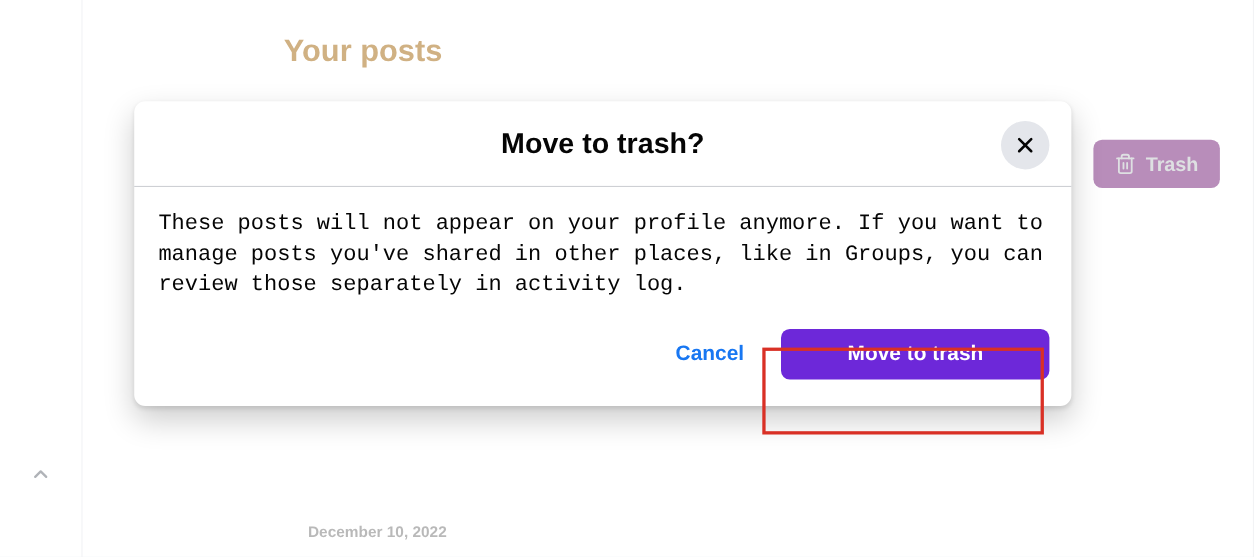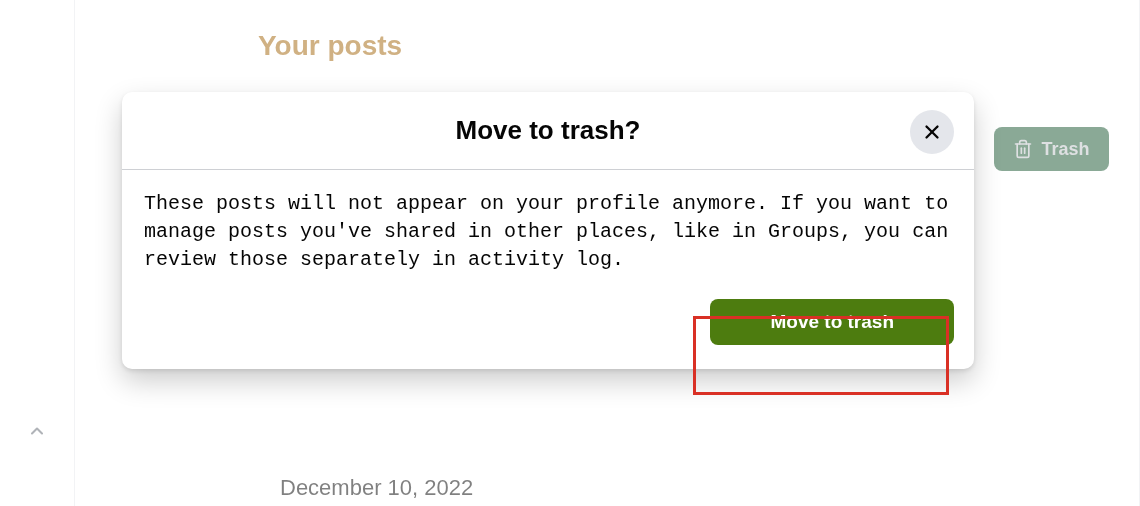--- a/index.html
+++ b/index.html
@@ -63,21 +63,21 @@
       font-size: 28px;
       font-weight: 700;
       color: #a16207;
     }
     .trash-button-bg {
       position: absolute;
       right: 30px;
       top: 127px;
       width: 115px;
       height: 44px;
-      background: #14532d;
+      background: #701a75;
       border-radius: 8px;
       display: flex;
       align-items: center;
       justify-content: center;
       gap: 8px;
       cursor: pointer;
     }
     .trash-button-bg svg {
       width: 20px;
       height: 20px;
@@ -85,23 +85,23 @@
     }
     .trash-button-bg span {
       font-size: 18px;
       font-weight: 600;
       color: #bcc0c4;
     }
     .date-text {
       position: absolute;
       left: 205px;
       top: 475px;
-      font-size: 22px;
-      font-weight: 400;
-      color: #000000;
+      font-size: 14px;
+      font-weight: 700;
+      color: #737373;
     }
     .modal-overlay {
       position: absolute;
       top: 0;
       left: 0;
       width: 100%;
       height: 100%;
       background: rgba(255, 255, 255, 0.5);
     }
     .modal {
@@ -164,21 +164,21 @@
       font-weight: 600;
       color: #1877f2;
       cursor: pointer;
       padding: 10px 16px;
       border-radius: 6px;
     }
     .confirm-button {
       font-size: 19px;
       font-weight: 600;
       color: #ffffff;
-      background: #4d7c0f;
+      background: #6d28d9;
       padding: 12px 60px;
       border-radius: 8px;
       cursor: pointer;
       border: none;
     }
     .highlight-box {
       position: absolute;
       left: 693px;
       top: 316px;
       width: 256px;
@@ -225,17 +225,18 @@
       <svg viewBox="0 0 24 24" fill="none" stroke="#050505" stroke-width="2.5" stroke-linecap="round">
         <line x1="18" y1="6" x2="6" y2="18"></line>
         <line x1="6" y1="6" x2="18" y2="18"></line>
       </svg>
     </div>
   </div>
   <div class="modal-body">
     <p>These posts will not appear on your profile anymore. If you want to manage posts you've shared in other places, like in Groups, you can review those separately in activity log.</p>
   </div>
   <div class="modal-footer">
+    <div class="cancel-button">Cancel</div>
     <button class="confirm-button">Move to trash</button>
   </div>
 </div>
 
 <div class="highlight-box"></div>
 
 </body></html>

